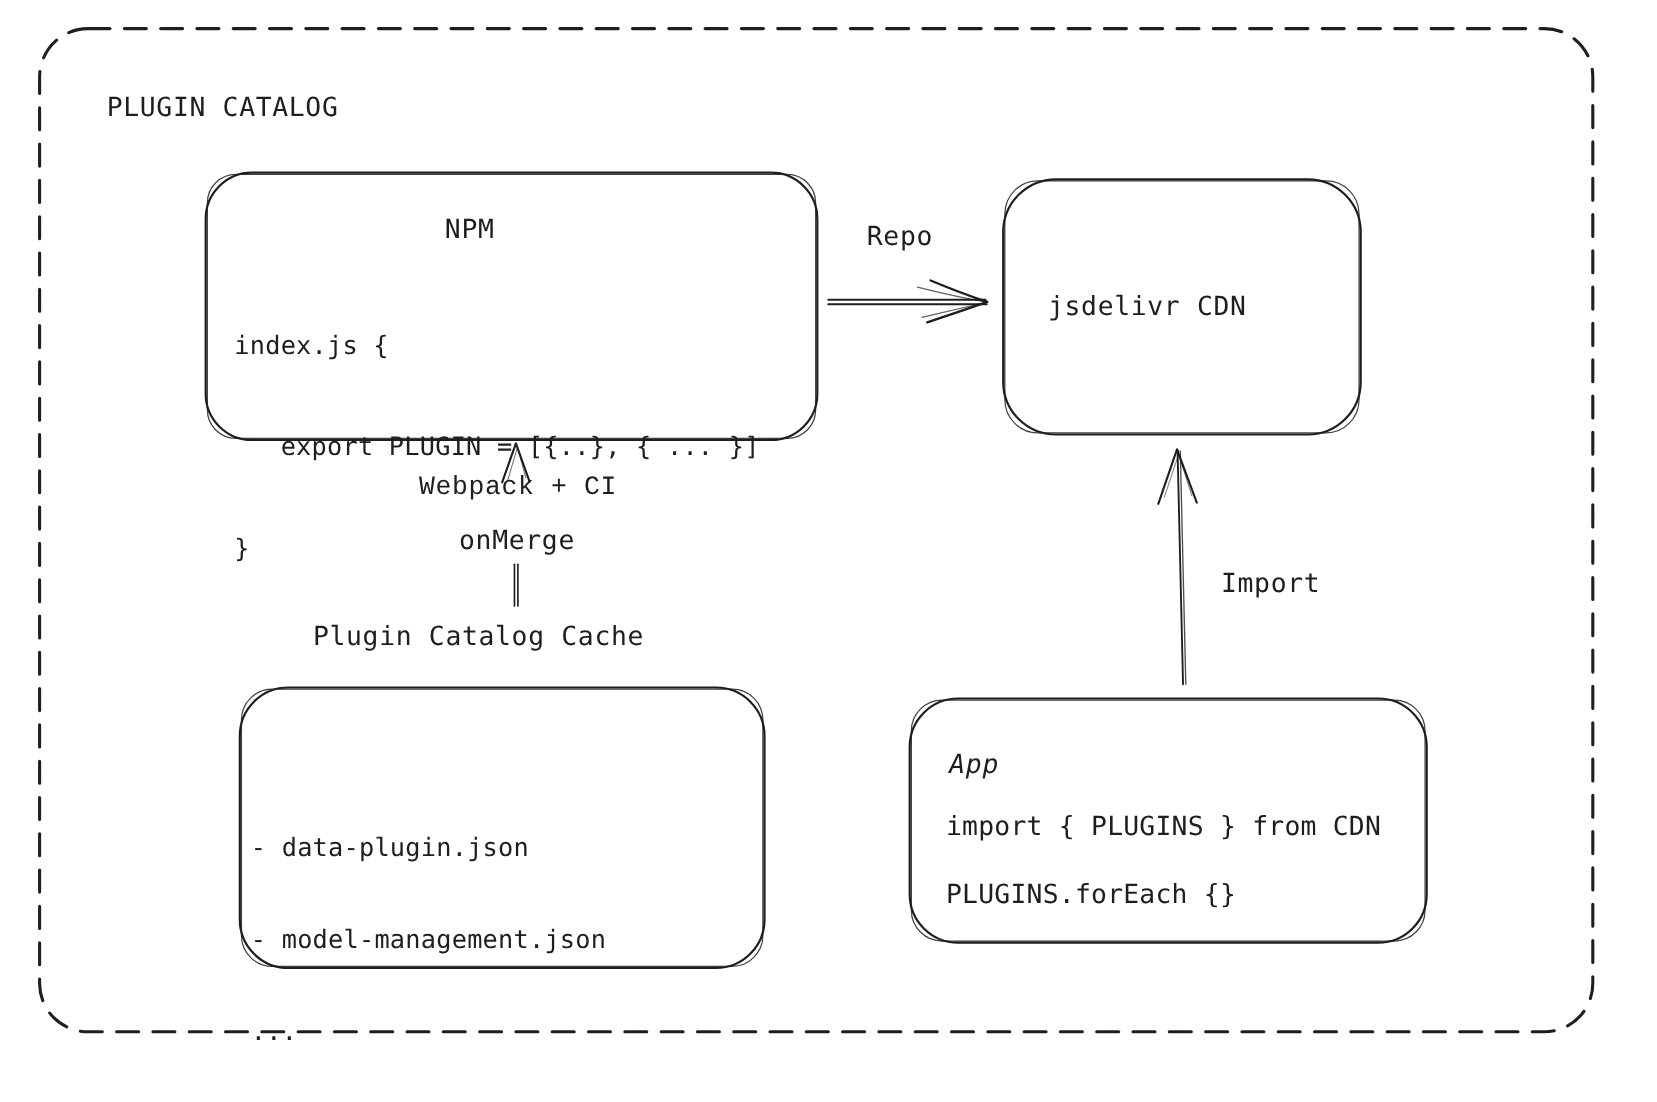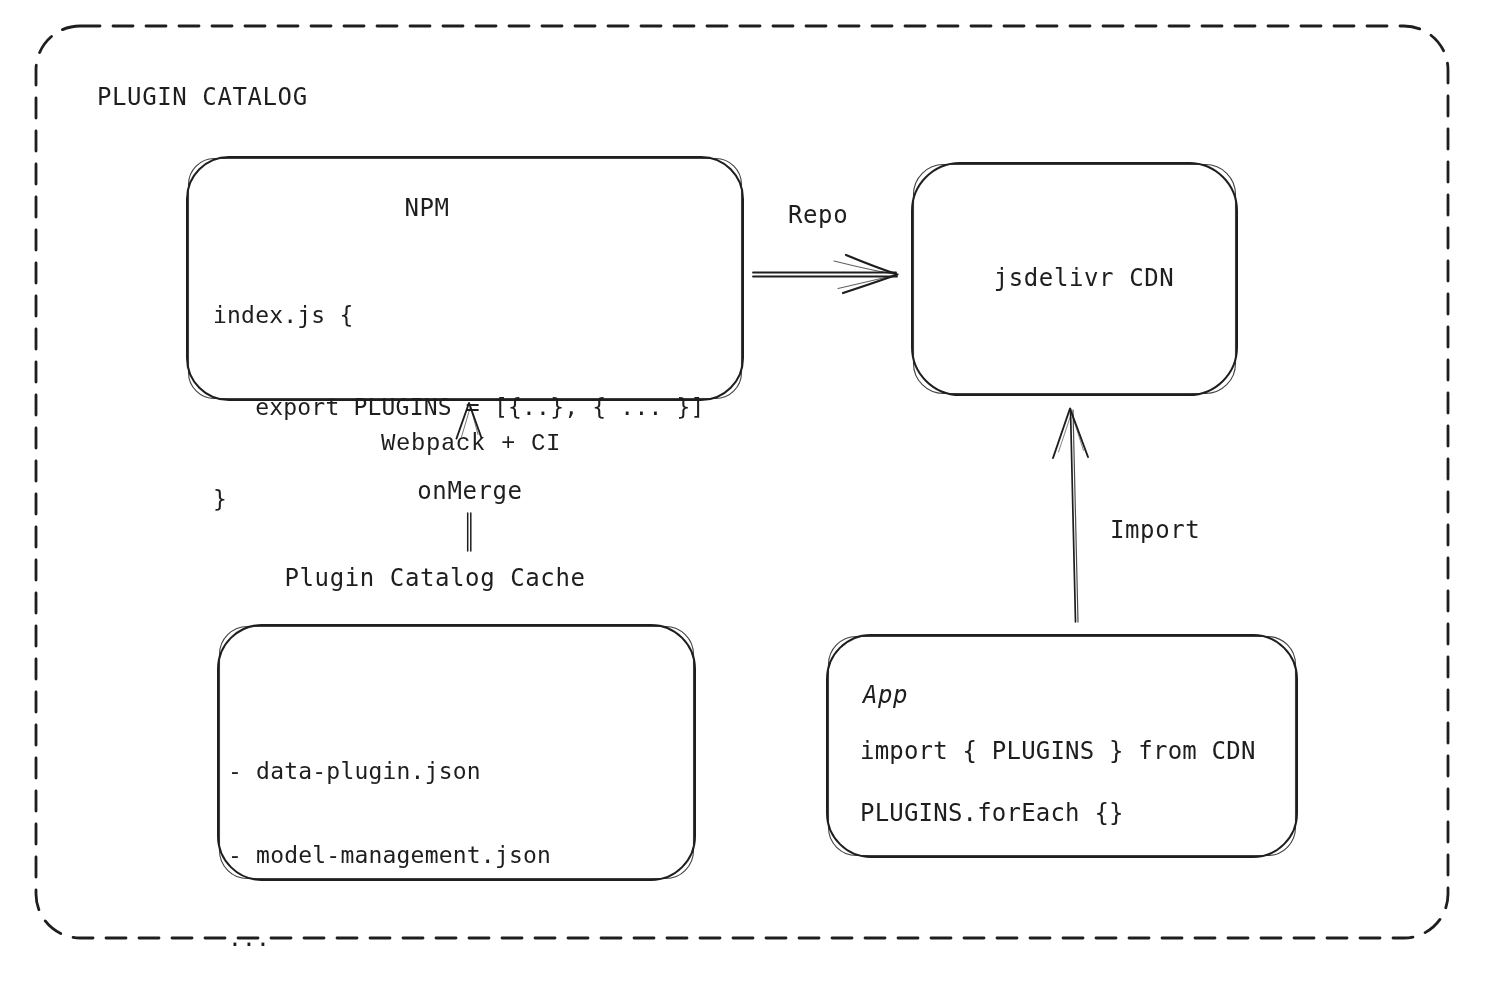--- a/index.html
+++ b/index.html
@@ -71,27 +71,27 @@
       <path d="M1053 458 L1070 408.5 L1088 457" stroke-width="1.9"></path>
       <path d="M1058.5 452 L1071.5 413 L1083.5 450.5" stroke-width="1" opacity="0.55"></path>
     </g>
   </svg>
 
   <div class="txt label" style="left:97px;top:83px;">PLUGIN CATALOG</div>
 
   <div class="txt label center" style="left:427px;top:194px;">NPM</div>
   <div class="txt code lines" style="left:213px;top:243px;">
     <div>index.js {</div>
-    <div>   export PLUGINS = [{..}, { ... }]</div>
+    <div>   export PLUGIN = [{..}, { ... }]</div>
     <div>}</div>
   </div>
 
   <div class="txt label" style="left:788px;top:201px;">Repo</div>
 
-  <div class="txt label center" style="left:1084px;top:264px;text-align:right;">jsdelivr CDN</div>
+  <div class="txt label center" style="left:1043px;top:264px;text-align:right;">jsdelivr CDN</div>
 
   <div class="txt label center" style="left:471px;top:430px;font-family:Liberation Mono, monospace;">Webpack + CI</div>
   <div class="txt label center" style="left:470px;top:477px;">onMerge</div>
 
   <div class="txt label center" style="left:435px;top:564px;">Plugin Catalog Cache</div>
   <div class="txt code files" style="left:228px;top:704px;">
     <div>- data-plugin.json</div>
     <div>- model-management.json</div>
     <div>...</div>
   </div>

